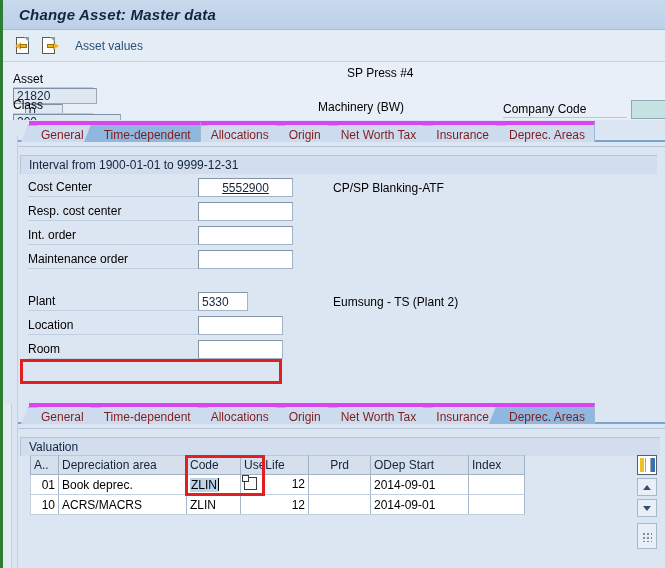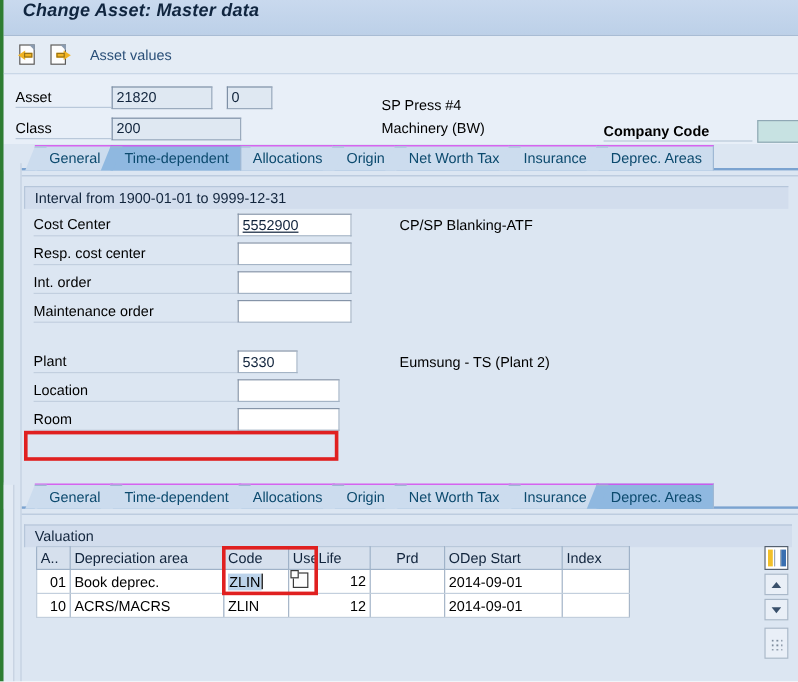--- a/index.html
+++ b/index.html
@@ -22,20 +22,21 @@
     border-left: 3px solid #2e7d32;
     box-sizing: border-box;
   }
 
   
   .titlebar {
     height: 30px;
     background: linear-gradient(to bottom, #c9d9ee 0%, #bcd0e8 100%);
     border-bottom: 1px solid #a8bcd4;
     display: flex;
+    align-items: center;
     padding-left: 16px;
     box-sizing: border-box;
   }
   .titlebar .title {
     font-size: 15px;
     font-weight: bold;
     font-style: italic;
     color: #10253f;
     letter-spacing: 0.2px;
   }
@@ -116,23 +117,23 @@
   
   .assethdr {
     padding: 8px 0 6px 10px;
     background: #e8eff8;
     position: relative;
     height: 58px;
     box-sizing: border-box;
   }
   .hrow {
     display: flex;
-    align-items: center;
     height: 22px;
     margin-bottom: 4px;
+    flex-direction: column;
   }
   .hlabel {
     width: 80px;
     font-size: 12px;
     border-bottom: 1px solid #b9c8da;
     height: 18px;
     line-height: 18px;
     box-sizing: border-box;
   }
   .inp {
@@ -149,33 +150,32 @@
     color: #11243c;
   }
   .inp.w-asset { width: 84px; }
   .inp.w-sub   { width: 38px; margin-left: 12px; }
   .inp.w-class { width: 108px; }
   .desc {
     position: absolute;
     left: 315px;
     font-size: 12px;
   }
-  .desc.r1 { top: 19px; }
+  .desc.r1 { top: 4px; margin-left: 29px; }
   .desc.r2 { top: 38px; }
   .cc-label {
     position: absolute;
     left: 500px;
     top: 38px;
     font-size: 12px;
     border-bottom: 1px solid #b9c8da;
     width: 124px;
     height: 18px;
     line-height: 18px;
     box-sizing: border-box;
-    font-weight: bold;
   }
   .cc-input {
     position: absolute;
     left: 628px;
     top: 38px;
     width: 37px;
     height: 19px;
     background: #c7e2e2;
     border: 1px solid #8fa8b5;
     box-sizing: border-box;
@@ -198,25 +198,25 @@
     height: 2px;
     background: #7ba3d0;
   }
   .tab {
     position: relative;
     height: 21px;
     line-height: 21px;
     font-size: 12px;
     padding: 0 9px 0 12px;
     background: #ccdcee;
-    color: #0c4a6e;
+    color: #7f1d1d;
     cursor: pointer;
     margin-right: -2px;
     box-sizing: border-box;
-    border-top: 1px solid #d946ef;
+    border-top: 4px solid #d946ef;
     border-right: 1px solid #9fb8d4;
     white-space: nowrap;
     z-index: 1;
   }
   .tab::before {
     content: "";
     position: absolute;
     left: -8px; top: 0; bottom: 0;
     width: 10px;
     background: inherit;
@@ -281,20 +281,21 @@
     border-left-color: #8594a8;
     padding: 0 3px;
     box-sizing: border-box;
     color: #11243c;
   }
   .finput.w85  { width: 85px; }
   .finput.w95  { width: 95px; }
   .finput.w50  { width: 50px; }
   .finput.underlined {
     text-decoration: underline;
+    text-align: center;
   }
   .ftext {
     position: absolute;
     left: 305px;
     font-size: 12px;
     white-space: nowrap;
   }
   .roomhl {
     position: absolute;
     left: 8px;

